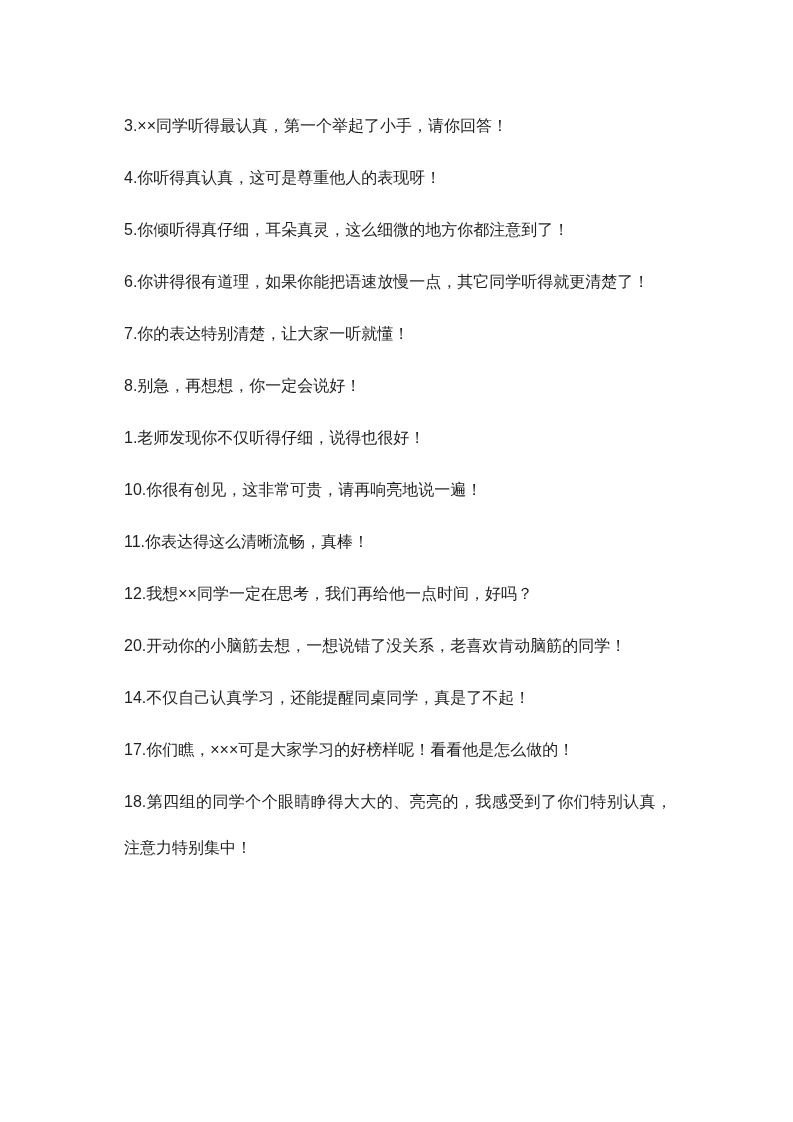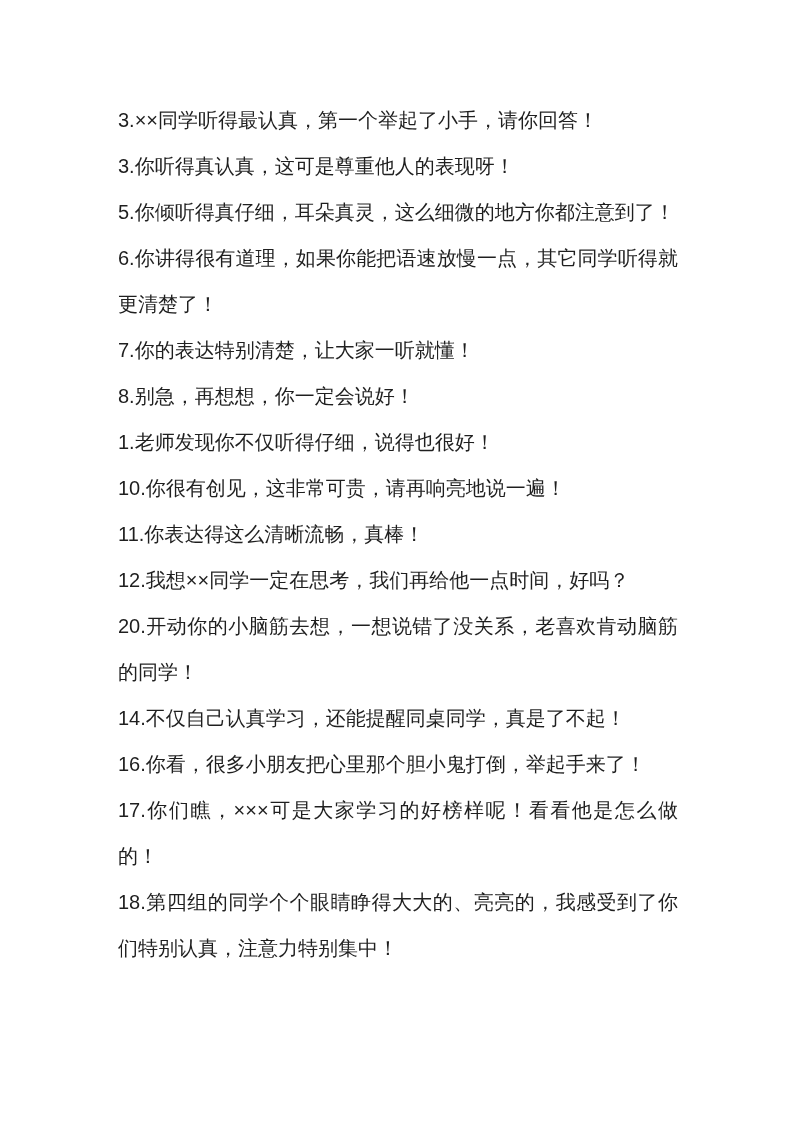--- a/index.html
+++ b/index.html
@@ -16,45 +16,44 @@
     box-sizing: border-box;
     width: 793px;
     height: 1122px;
     padding: 97px 115px 0 118px;
     background: #ffffff;
   }
   .doc {
     width: 560px;
   }
   .para {
-    margin: 0;
+    margin: 6px;
     padding: 0;
-    font-size: 20px;
+    font-size: 16px;
     line-height: 46px;
     text-align: justify;
     text-justify: inter-ideograph;
     letter-spacing: 0;
     word-break: break-all;
     line-break: strict;
   }
 </style>
 </head>
 <body>
 
 <div class="page" style="background: rgb(255, 255, 255);">
   <div class="doc" style="color: rgb(31, 31, 31);">
       <p class="para">3.××同学听得最认真，第一个举起了小手，请你回答！</p>
-      <p class="para">3.你听得真认真，这可是尊重他人的表现呀！</p>
+      <p class="para">4.你听得真认真，这可是尊重他人的表现呀！</p>
       <p class="para">5.你倾听得真仔细，耳朵真灵，这么细微的地方你都注意到了！</p>
       <p class="para">6.你讲得很有道理，如果你能把语速放慢一点，其它同学听得就更清楚了！</p>
       <p class="para">7.你的表达特别清楚，让大家一听就懂！</p>
       <p class="para">8.别急，再想想，你一定会说好！</p>
       <p class="para">1.老师发现你不仅听得仔细，说得也很好！</p>
       <p class="para">10.你很有创见，这非常可贵，请再响亮地说一遍！</p>
       <p class="para">11.你表达得这么清晰流畅，真棒！</p>
       <p class="para">12.我想××同学一定在思考，我们再给他一点时间，好吗？</p>
       <p class="para">20.开动你的小脑筋去想，一想说错了没关系，老喜欢肯动脑筋的同学！</p>
       <p class="para">14.不仅自己认真学习，还能提醒同桌同学，真是了不起！</p>
-      <p class="para">16.你看，很多小朋友把心里那个胆小鬼打倒，举起手来了！</p>
       <p class="para">17.你们瞧，×××可是大家学习的好榜样呢！看看他是怎么做的！</p>
       <p class="para">18.第四组的同学个个眼睛睁得大大的、亮亮的，我感受到了你们特别认真，注意力特别集中！</p>
     </div>
 </div>
 
 </body></html>

